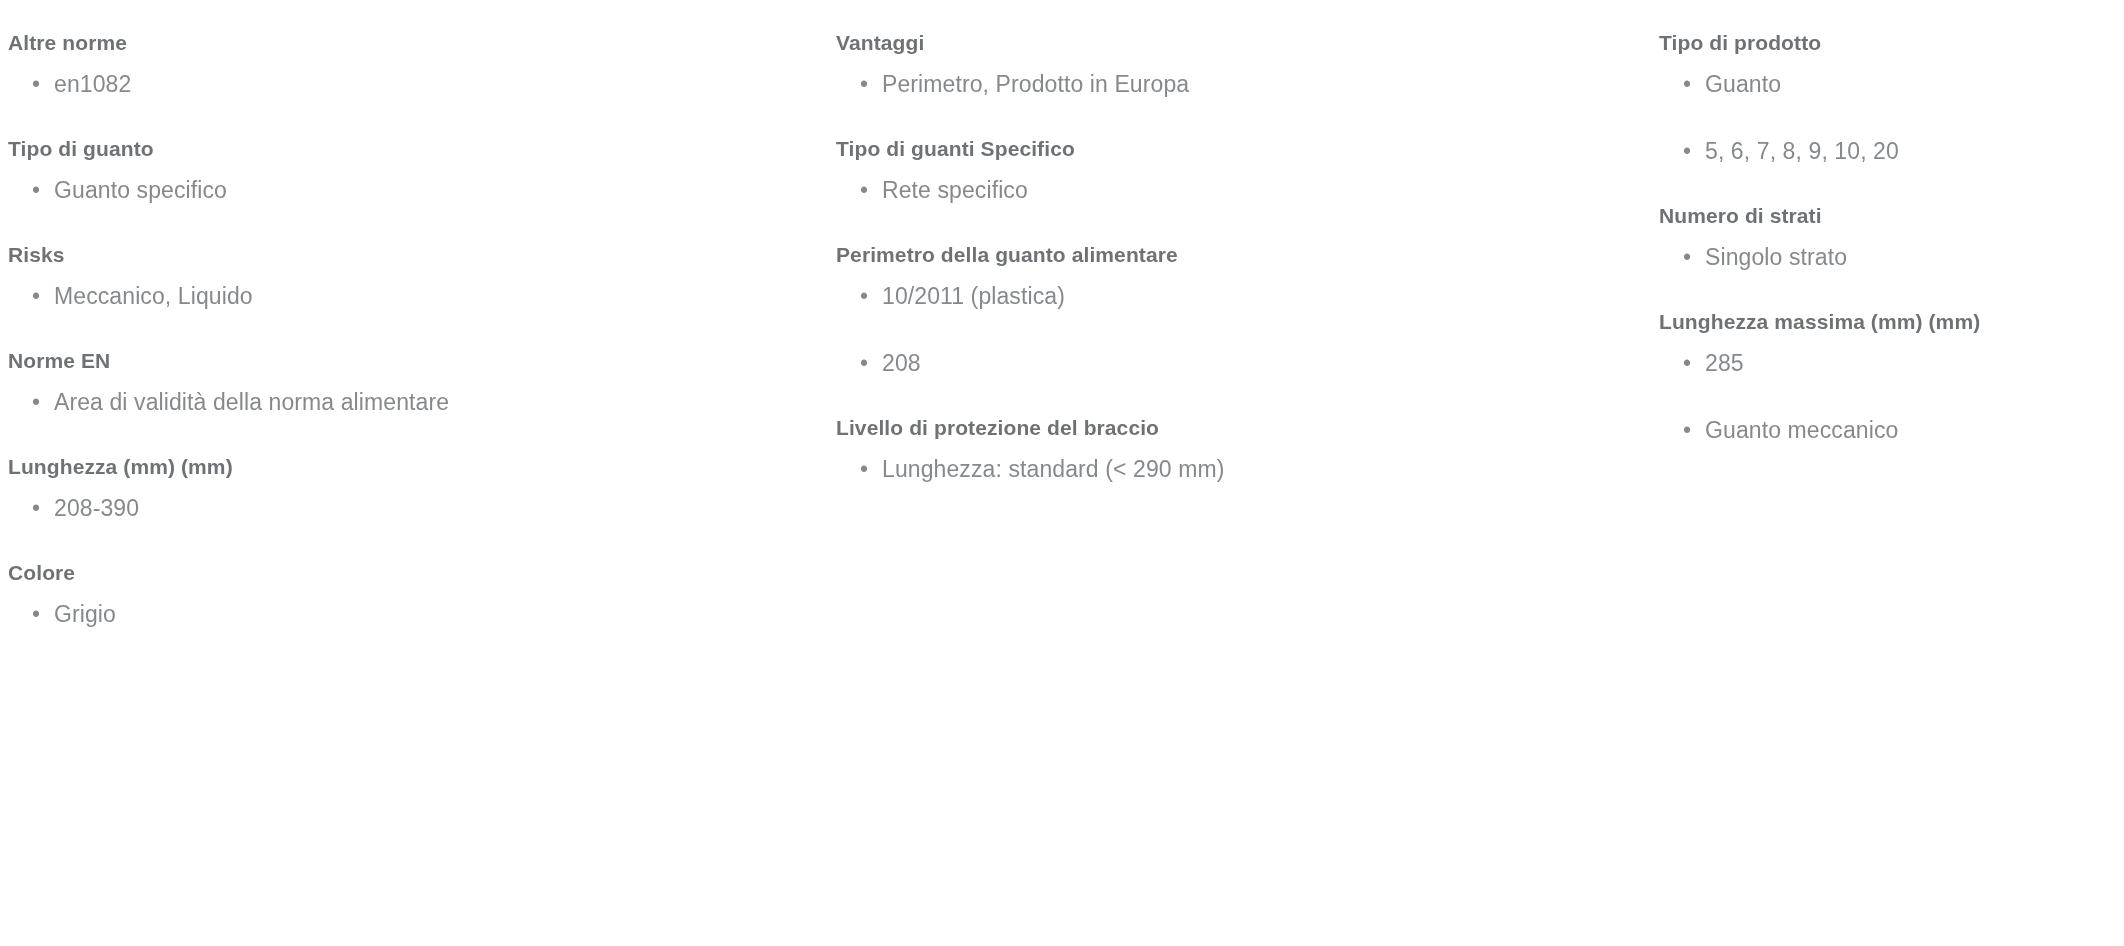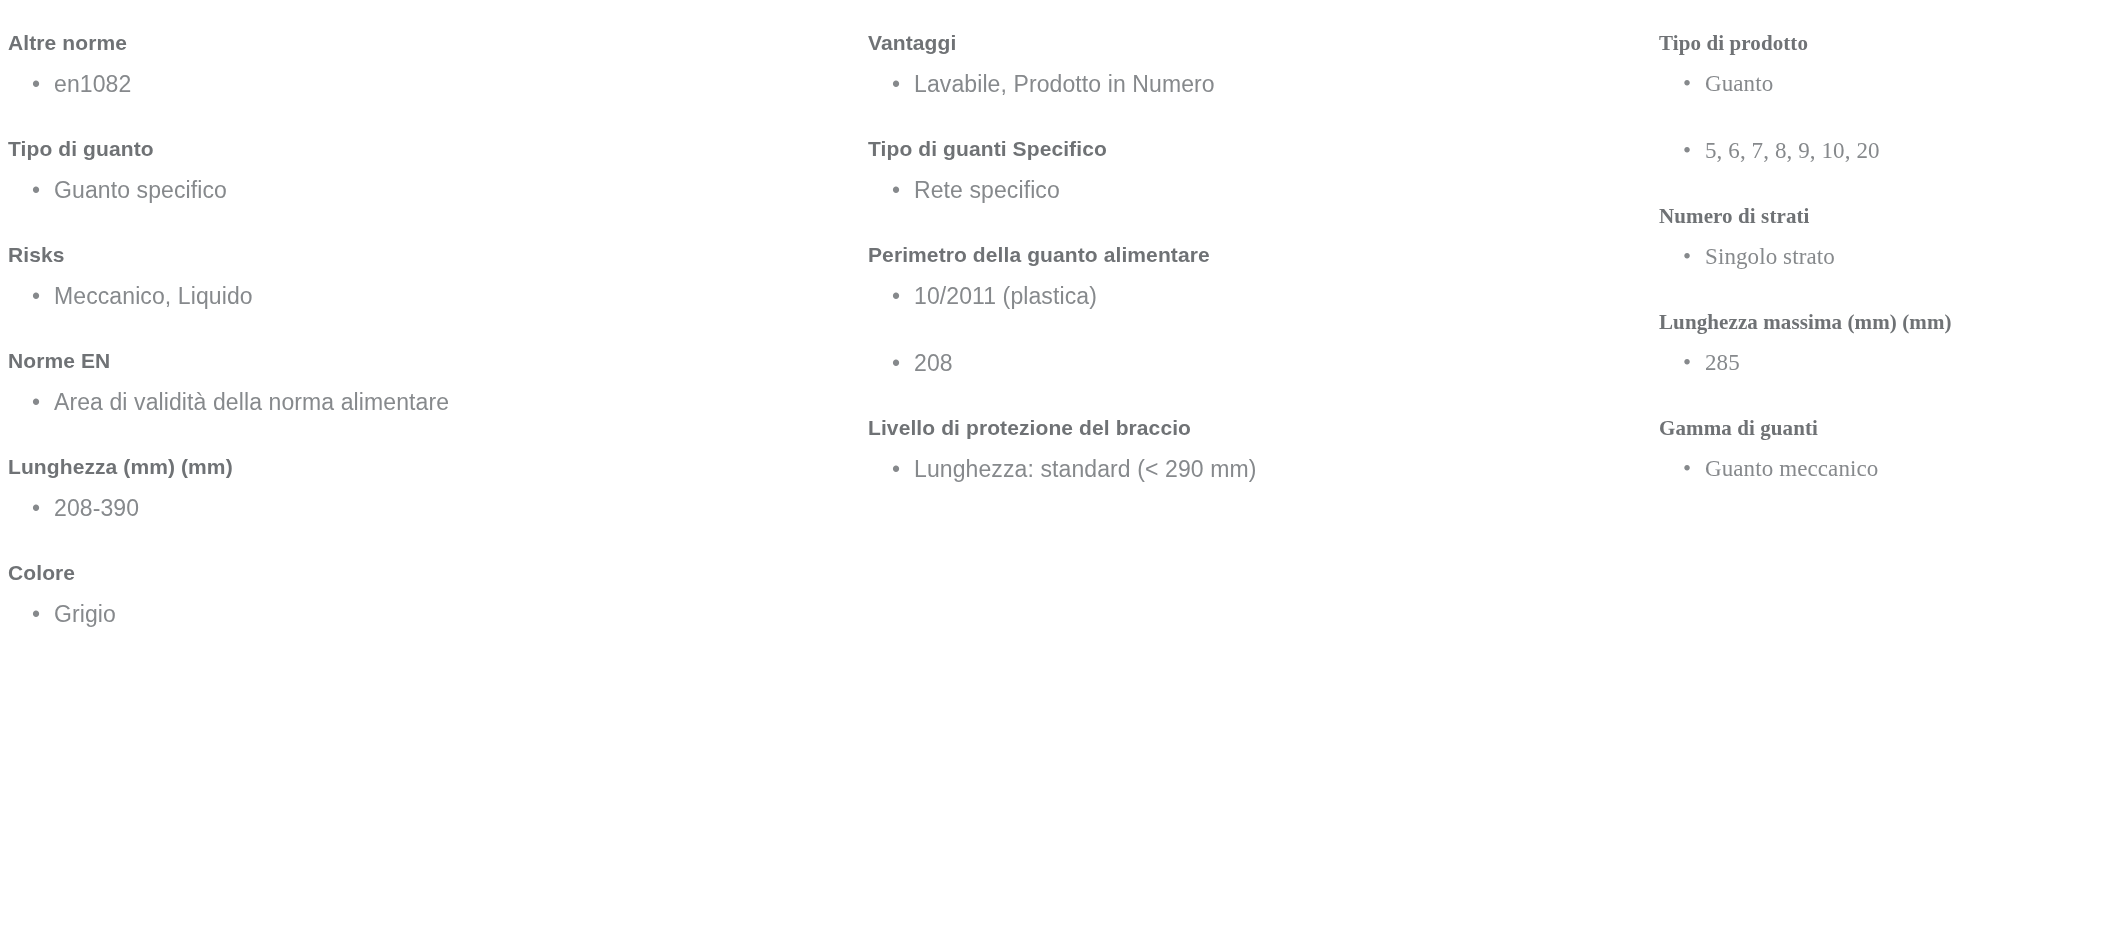--- a/index.html
+++ b/index.html
@@ -27,33 +27,33 @@
     align-content: start;
   }
 
   .spec-column {
     display: flex;
     flex-direction: column;
   }
 
   .spec-column.col-1 { padding-left: 8px; }
   .spec-column.col-2 { padding-left: 836px; }
-  .spec-column.col-3 { padding-left: 1659px; font-family: Liberation Serif, serif; }
+  .spec-column.col-3 { padding-left: 1659px; }
 
   
   .spec-sheet {
     display: block;
     position: relative;
   }
   .spec-column {
     position: absolute;
     top: 30px;
   }
   .spec-column.col-1 { left: 8px;    width: 800px; padding-left: 0; }
-  .spec-column.col-2 { left: 868px;  width: 790px; padding-left: 0; }
+  .spec-column.col-2 { left: 836px;  width: 790px; padding-left: 0; }
   .spec-column.col-3 { left: 1659px; width: 460px; padding-left: 0; }
 
   .spec-group {
     margin-bottom: 37px;
   }
   .spec-group:last-child {
     margin-bottom: 0;
   }
 
   .spec-label {
@@ -166,21 +166,21 @@
 
   </div>
 
   <div class="spec-column col-2">
 
     <div class="spec-group">
       <div class="spec-label">Vantaggi</div>
       <ul class="spec-values">
         <li class="spec-value">
           <span class="bullet">•</span>
-          <span class="value-text">Lavabile, Prodotto in Numero</span>
+          <span class="value-text">Perimetro, Prodotto in Europa</span>
         </li>
       </ul>
     </div>
 
     <div class="spec-group">
       <div class="spec-label">Tipo di guanti Specifico</div>
       <ul class="spec-values">
         <li class="spec-value">
           <span class="bullet">•</span>
           <span class="value-text">Rete specifico</span>
@@ -254,21 +254,20 @@
       <div class="spec-label">Lunghezza massima (mm) (mm)</div>
       <ul class="spec-values">
         <li class="spec-value">
           <span class="bullet">•</span>
           <span class="value-text">285</span>
         </li>
       </ul>
     </div>
 
     <div class="spec-group">
-      <div class="spec-label">Gamma di guanti</div>
       <ul class="spec-values">
         <li class="spec-value">
           <span class="bullet">•</span>
           <span class="value-text">Guanto meccanico</span>
         </li>
       </ul>
     </div>
 
   </div>
 

